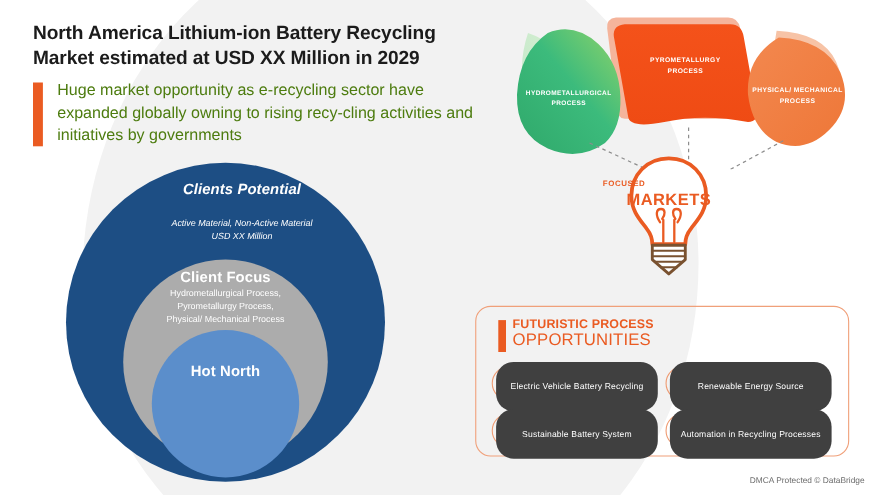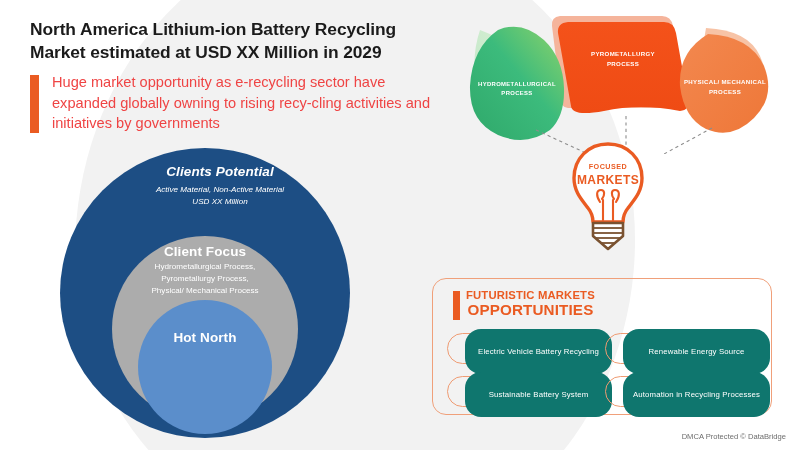--- a/index.html
+++ b/index.html
@@ -25,80 +25,80 @@
   .head-wrap{position:absolute;left:6px;top:18px;width:420px;z-index:5;margin-left:24px;}
   .head-title{
     font-size:17.4px;line-height:1.32;font-weight:600;color:#1b1b1b;
     letter-spacing:-0.1px;margin:0;
   }
   .sub-wrap{position:relative;margin-top:8px;padding-left:22px;}
   .sub-bar{
     position:absolute;left:0;top:3px;width:9px;height:58px;background:#ea5b22;
   }
   .head-sub{
-    font-size:14.6px;line-height:1.42;color:#ef4444;margin:0;font-weight:400;
+    font-size:14.6px;line-height:1.42;color:#4d7c0f;margin:0;font-weight:400;
   }
 
   
   .circles{position:absolute;left:60px;top:148px;width:290px;height:290px;z-index:4;}
   .ring{position:absolute;border-radius:50%;}
   .ring-outer{
     left:0;top:0;width:290px;height:290px;background:#1d4e84;
   }
   .ring-mid{
     left:52px;top:88px;width:186px;height:186px;background:#acacac;
   }
   .ring-inner{
     left:78px;top:152px;width:134px;height:134px;background:#5b8ecb;
   }
   .ring-label{
     position:absolute;width:100%;text-align:center;color:#ffffff;
   }
   .ring-title{font-size:13.5px;font-weight:600;letter-spacing:.1px;}
-  .ring-body{font-size:8.1px;line-height:1.5;font-weight:400;margin-top:5px;}
+  .ring-body{font-size:8.1px;line-height:1.5;font-weight:400;margin-top:18px;}
   .lbl-outer{left:15px;top:16px;font-style:italic;}
   .lbl-mid{left:0;top:96px;}
   .lbl-mid .ring-body{margin-top:2px;}
   .lbl-inner{left:0;top:182px;}
 
   
   .fan{position:absolute;left:440px;top:4px;width:340px;height:150px;z-index:3;}
 
   
   .bulb{position:absolute;left:548px;top:132px;width:120px;height:126px;z-index:3;}
   .bulb-txt1{
-    position:absolute;left:0;top:30px;width:100%;text-align:center;
+    position:absolute;left:0;top:30px;width:100%;text-align:left;
     font-size:7.2px;color:#ea5b22;letter-spacing:.5px;font-weight:600;
   }
   .bulb-txt2{
     position:absolute;left:0;top:41px;width:100%;text-align:center;
-    font-size:12px;color:#ea5b22;letter-spacing:.4px;font-weight:700;
+    font-size:15px;color:#ea5b22;letter-spacing:.4px;font-weight:700;
   }
 
   
   .opp-panel{
     position:absolute;left:432px;top:278px;width:340px;height:137px;
     border:1px solid #f0a07a;border-radius:14px;box-sizing:border-box;z-index:5;
     background:transparent;
   }
   .opp-head{position:absolute;left:20px;top:11px;padding-left:13px;}
   .opp-bar{position:absolute;left:0;top:1px;width:7px;height:29px;background:#ea5b22;}
   .opp-l1{font-size:11.3px;font-weight:700;color:#ea5b22;letter-spacing:.15px;line-height:1.05;}
-  .opp-l2{font-size:15.2px;font-weight:700;color:#ea5b22;letter-spacing:.15px;line-height:1.08;text-align:center;}
+  .opp-l2{font-size:15.2px;font-weight:400;color:#ea5b22;letter-spacing:.15px;line-height:1.08;}
 
   .pill-grid{position:absolute;left:18px;top:50px;width:306px;}
   .pill-row{display:flex;gap:11px;margin-bottom:11px;}
   .pill-wrap{position:relative;width:147px;height:32px;}
   .pill-ghost{
     position:absolute;left:-4px;top:4px;width:147px;height:31px;
     border:1px solid #ef9b72;border-radius:16px;box-sizing:border-box;
   }
   .pill{
-    position:absolute;left:14px;top:0;width:147px;height:45px;
-    background:#0f766e;border-radius:16px;
+    position:absolute;left:0;top:0;width:147px;height:45px;
+    background:#404040;border-radius:16px;
     display:flex;align-items:center;justify-content:center;
     color:#ffffff;font-size:7.8px;font-weight:400;letter-spacing:.15px;
     box-sizing:border-box;text-align:center;padding:0 6px;
   }
 
   
   .footer{
     position:absolute;right:14px;bottom:9px;
     font-size:7.6px;color:#6d6d6d;z-index:6;
   }
@@ -205,21 +205,21 @@
         <path d="M52 111 L68 111"></path>
       </g>
     </svg>
     <div class="bulb-txt1">FOCUSED</div>
     <div class="bulb-txt2">MARKETS</div>
   </div>
 
   <div class="opp-panel">
     <div class="opp-head">
       <div class="opp-bar"></div>
-      <div class="opp-l1">FUTURISTIC MARKETS</div>
+      <div class="opp-l1">FUTURISTIC PROCESS</div>
       <div class="opp-l2">OPPORTUNITIES</div>
     </div>
 
     <div class="pill-grid">
       <div class="pill-row">
         <div class="pill-wrap">
           <div class="pill-ghost"></div>
           <div class="pill">Electric Vehicle Battery Recycling</div>
         </div>
         <div class="pill-wrap">

